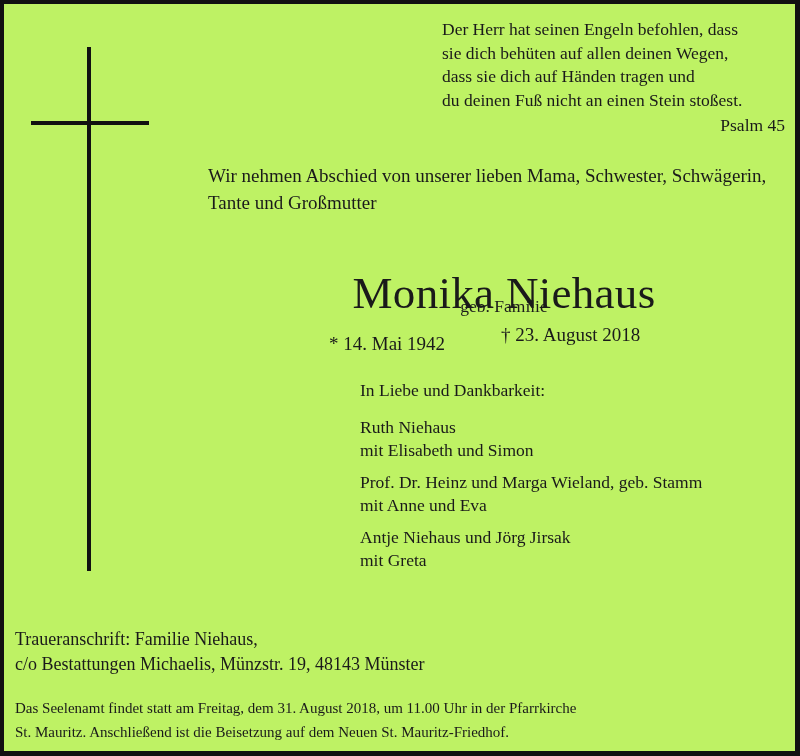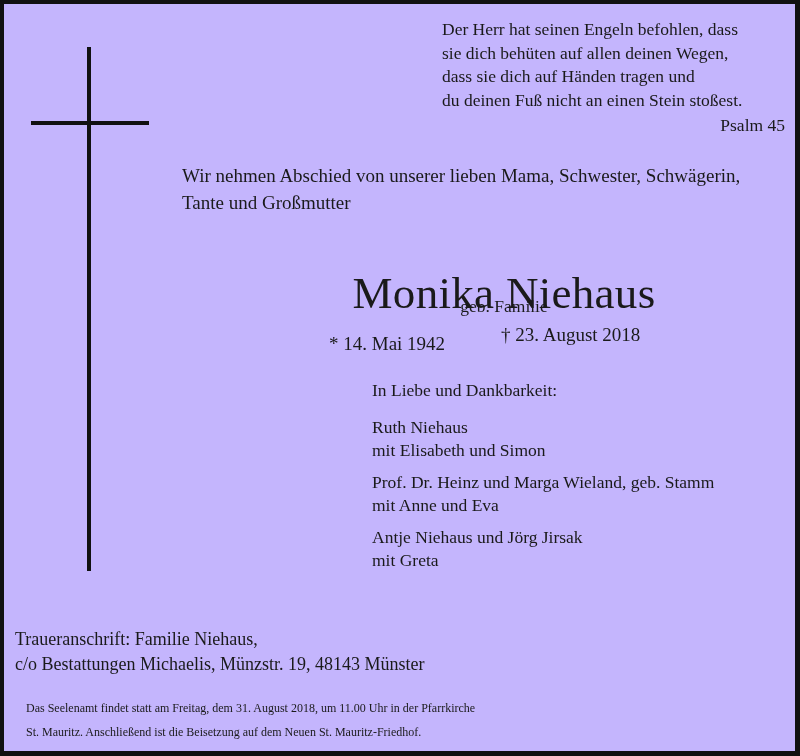--- a/index.html
+++ b/index.html
@@ -17,21 +17,21 @@
     }
     .frame {
       position: absolute;
       left: 0; top: 0;
       width: 800px; height: 756px;
       box-sizing: border-box;
       border-top: 4px solid #111;
       border-left: 4px solid #111;
       border-right: 5px solid #111;
       border-bottom: 5px solid #111;
-      background: #c4b5fd;
+      background: #bef264;
     }
     .cross-v {
       position: absolute;
       left: 83px;
       top: 43px;
       width: 4px;
       height: 524px;
       background: #111;
     }
     .cross-h {
@@ -58,21 +58,21 @@
       padding-right: 2px;
     }
     .intro {
       position: absolute;
       left: 178px;
       top: 158px;
       width: 610px;
       font-size: 19px;
       line-height: 27px;
     }
-    .intro .line { display: block; white-space: nowrap; }
+    .intro .line { display: block; white-space: nowrap; margin-left: 26px; }
     .name {
       position: absolute;
       left: 280px;
       top: 226px;
       width: 440px;
       text-align: center;
       font-size: 45px;
       line-height: 54px;
       letter-spacing: 0.3px;
       margin-top: 36px;
@@ -98,42 +98,42 @@
     .died {
       position: absolute;
       left: 497px;
       top: 318px;
       font-size: 19px;
       line-height: 26px;
       white-space: nowrap;
     }
     .mourners {
       position: absolute;
-      left: 368px;
+      left: 356px;
       top: 375px;
       width: 420px;
       font-size: 17.5px;
       line-height: 23.5px;
     }
     .mourners .heading { display: block; margin-bottom: 13px; }
     .mourners .group { display: block; margin-bottom: 8px; }
     .mourners .line { display: block; white-space: nowrap; }
     .address {
       position: absolute;
       left: 11px;
       top: 623px;
       font-size: 18px;
       line-height: 25px;
     }
     .address .line { display: block; white-space: nowrap; }
     .service {
       position: absolute;
-      left: 22px;
+      left: 11px;
       top: 693px;
-      font-size: 12px;
+      font-size: 15px;
       line-height: 23.5px;
     }
     .service .line { display: block; white-space: nowrap; }
   </style>
 </head>
 <body>
 
 <div class="frame">
 
   <div>

